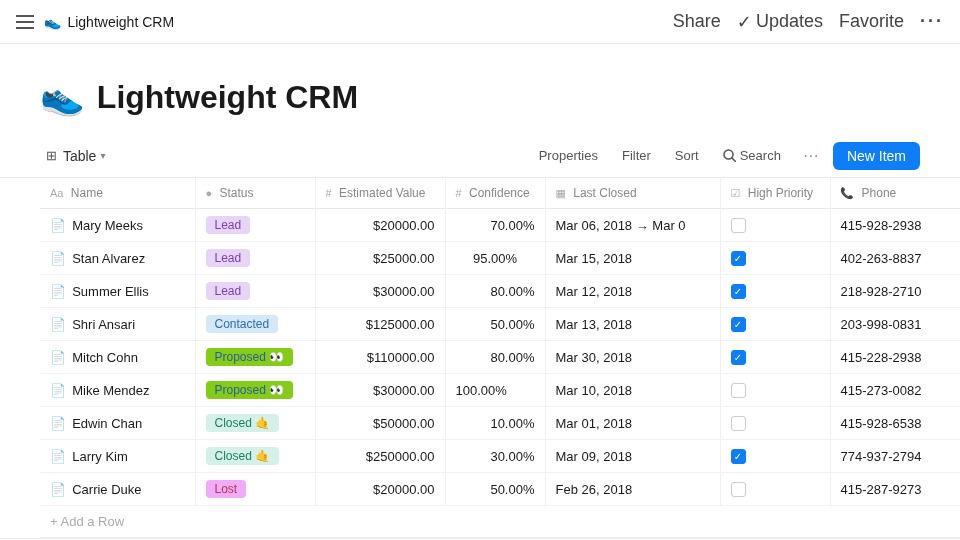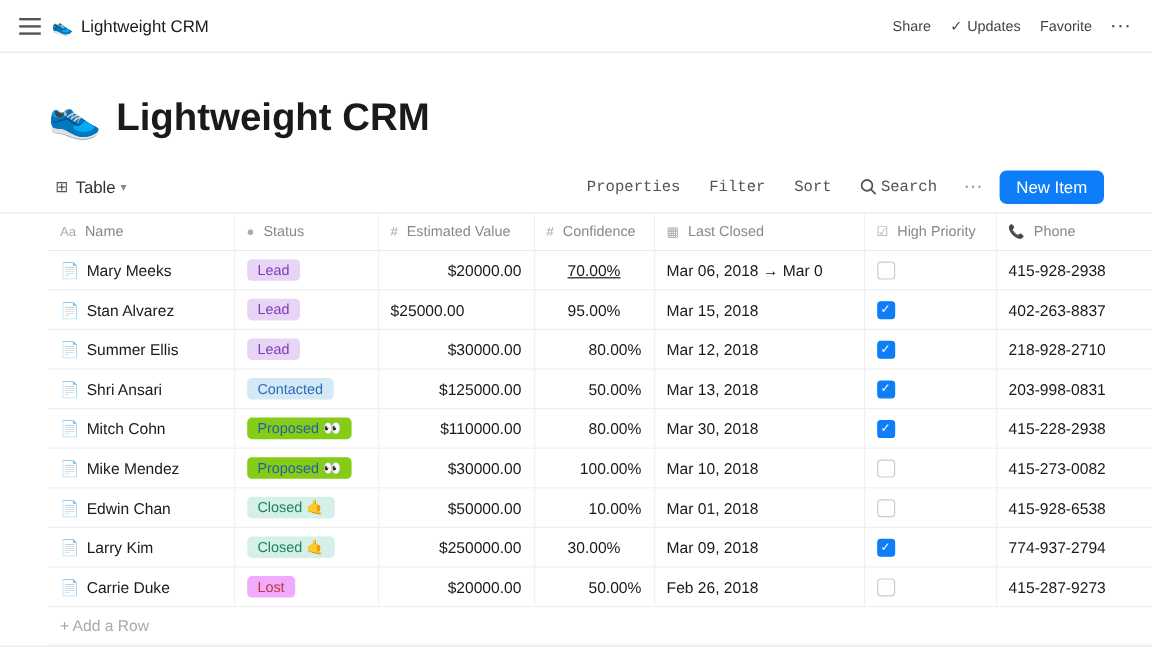--- a/index.html
+++ b/index.html
@@ -9,21 +9,21 @@
     .top-bar {
       display: flex; align-items: center; justify-content: space-between;
       padding: 0 16px; height: 44px; border-bottom: 1px solid #e8e8e8;
       background: #fff;
     }
     .top-bar-left { display: flex; align-items: center; gap: 10px; }
     .top-bar-right { display: flex; align-items: center; gap: 16px; }
     .hamburger { cursor: pointer; display: flex; flex-direction: column; gap: 4px; }
     .hamburger span { width: 18px; height: 2px; background: #555; display: block; }
     .app-title { font-size: 14px; font-weight: 500; color: #1a1a1a; display: flex; align-items: center; gap: 6px; }
-    .top-bar-right span { font-size: 12px; color: #444; cursor: pointer; }
+    .top-bar-right span { font-size: 18px; color: #444; cursor: pointer; }
     .top-bar-right .share-btn { font-weight: 500; }
     .top-bar-right .updates-btn { display: flex; align-items: center; gap: 4px; }
     .checkmark { color: #555; }
     .more-dots { letter-spacing: 2px; color: #555; font-weight: bold; }
 
     
     .page-header { padding: 32px 40px 16px 40px; display: flex; align-items: center; gap: 12px; }
     .page-title { font-size: 32px; font-weight: 700; color: #1a1a1a; }
 
     
@@ -32,21 +32,21 @@
       padding: 0 40px 0 40px; margin-bottom: 0; height: 44px;
       border-bottom: 1px solid #e8e8e8;
     }
     .toolbar-left { display: flex; align-items: center; gap: 8px; }
     .toolbar-right { display: flex; align-items: center; gap: 8px; }
     .view-selector { display: flex; align-items: center; gap: 4px; cursor: pointer; font-size: 14px; color: #333; font-weight: 500; padding: 4px 6px; border-radius: 4px; }
     .view-icon { font-size: 13px; color: #555; margin-right: 2px; }
     .chevron { font-size: 10px; color: #888; }
     .toolbar-btn {
       background: none; border: none; cursor: pointer; font-size: 13px; color: #555;
-      padding: 4px 8px; border-radius: 4px; display: flex; align-items: center; gap: 4px; font-family: Liberation Mono, monospace;
+      padding: 4px 8px; border-radius: 4px; display: flex; align-items: center; gap: 4px;
     }
     .toolbar-dots { font-size: 16px; color: #888; cursor: pointer; padding: 4px 6px; }
     .new-item-btn {
       background: #0d7ef7; color: #fff; border: none; border-radius: 6px;
       padding: 6px 14px; font-size: 14px; font-weight: 500; cursor: pointer;
     }
 
     
     .table-container { padding: 0 40px; overflow-x: hidden; }
     table { width: 100%; border-collapse: collapse; table-layout: fixed; }
@@ -208,39 +208,39 @@
       <td>
         <div class="name-cell">
           <span class="doc-icon">📄</span>
           <span>Mary Meeks</span>
         </div>
       </td>
       <td>
         <span class="badge badge-lead">Lead</span>
       </td>
       <td style="text-align:right;">$20000.00</td>
-      <td style="text-align:center;text-decoration:underline;">70.00%</td>
+      <td style="text-align:right;">70.00%</td>
       <td>Mar 06, 2018 → Mar 0</td>
       <td style="text-align:center;">
             <div class="cb"></div>
           </td>
       <td>415-928-2938</td>
 
     </tr>
         <tr>
       <td>
         <div class="name-cell">
           <span class="doc-icon">📄</span>
           <span>Stan Alvarez</span>
         </div>
       </td>
       <td>
         <span class="badge badge-lead">Lead</span>
       </td>
-      <td style="text-align:left;margin-left:12px;">$25000.00</td>
+      <td style="text-align:right;margin-left:12px;">$25000.00</td>
       <td style="text-align:center;">95.00%</td>
       <td>Mar 15, 2018</td>
       <td style="text-align:center;">
             <div class="cb checked"></div>
           </td>
       <td>402-263-8837</td>
 
     </tr>
         <tr>
       <td>
@@ -303,21 +303,21 @@
       <td>
         <div class="name-cell">
           <span class="doc-icon">📄</span>
           <span>Mike Mendez</span>
         </div>
       </td>
       <td>
         <span class="badge badge-proposed">Proposed 👀</span>
       </td>
       <td style="text-align:right;">$30000.00</td>
-      <td style="text-align:right;">100.00%</td>
+      <td style="">100.00%</td>
       <td>Mar 10, 2018</td>
       <td style="text-align:center;">
             <div class="cb"></div>
           </td>
       <td>415-273-0082</td>
 
     </tr>
         <tr>
       <td>
         <div class="name-cell">
@@ -341,21 +341,21 @@
       <td>
         <div class="name-cell">
           <span class="doc-icon">📄</span>
           <span>Larry Kim</span>
         </div>
       </td>
       <td>
         <span class="badge badge-closed">Closed 🤙</span>
       </td>
       <td style="text-align:right;">$250000.00</td>
-      <td style="text-align:center;">30.00%</td>
+      <td style="text-align:right;">30.00%</td>
       <td>Mar 09, 2018</td>
       <td style="text-align:center;">
             <div class="cb checked"></div>
           </td>
       <td>774-937-2794</td>
 
     </tr>
         <tr>
       <td>
         <div class="name-cell">

